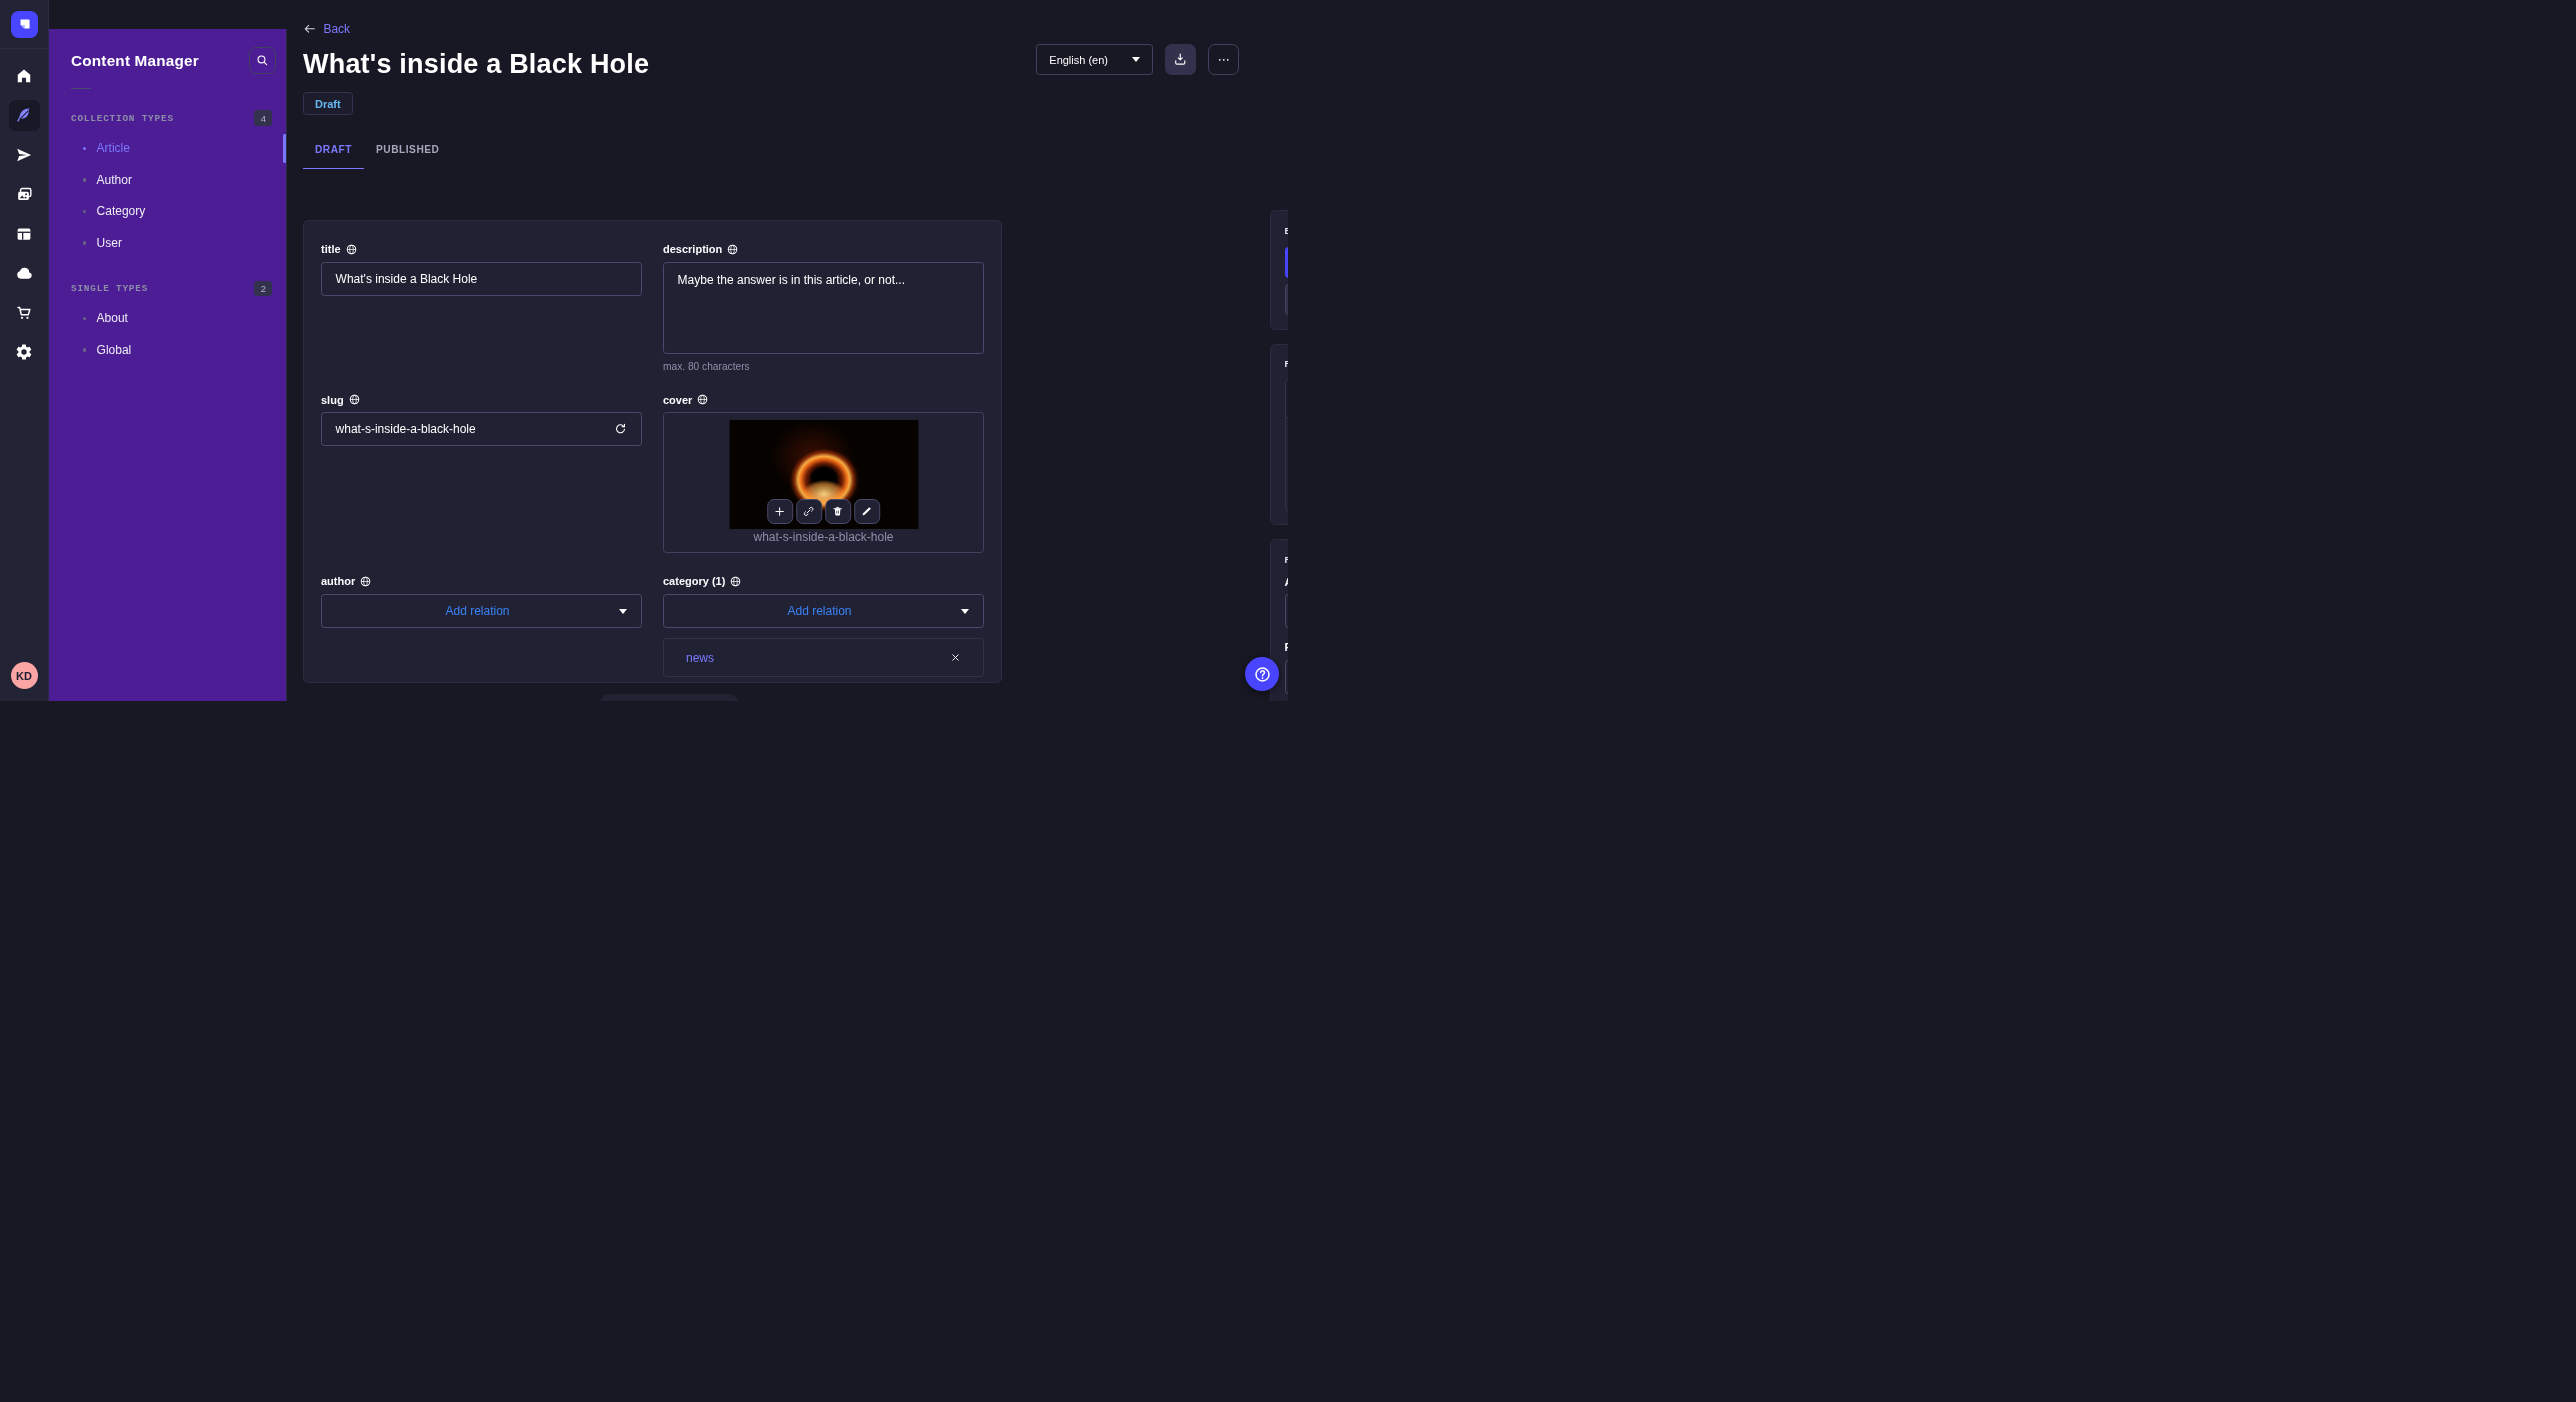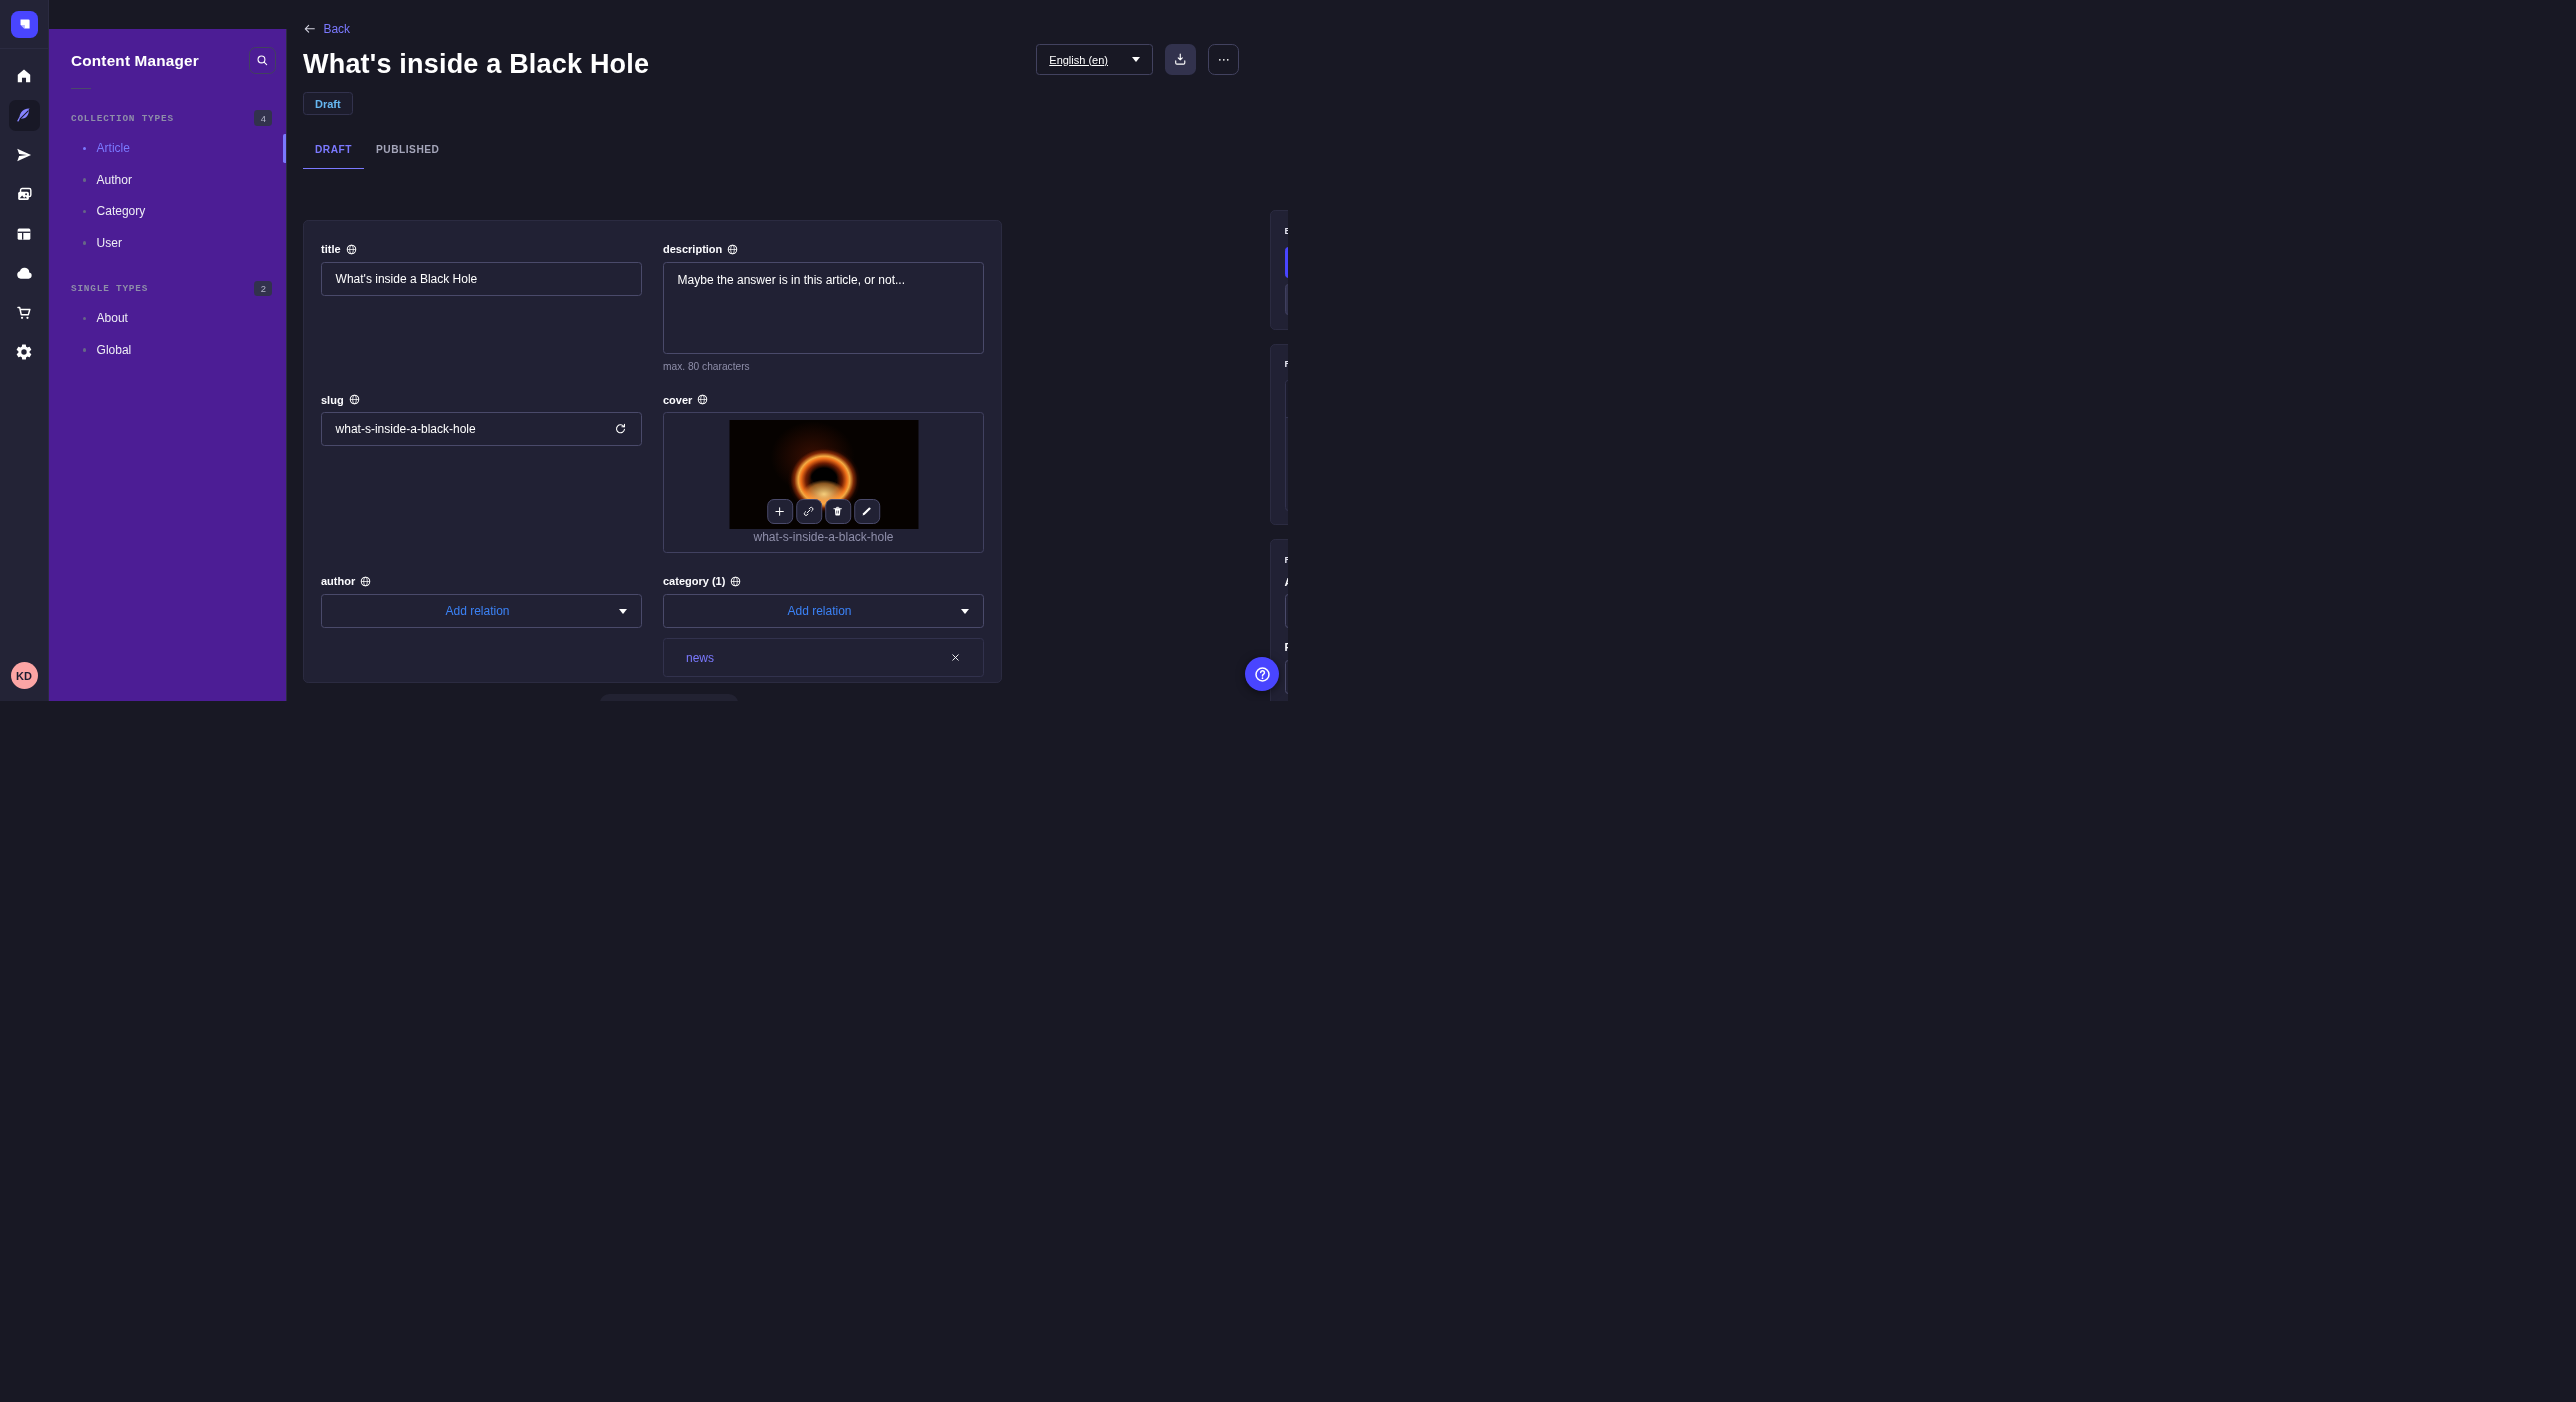--- a/index.html
+++ b/index.html
@@ -32,21 +32,21 @@
   .sn-item.active { color:#7b79ff; }
   .sn-item.active .bullet { background:#7b79ff; }
   .active-bar { position:absolute; right:0; top:0; width:2.6px; height:29px; margin-top:1.7px; background:#7b79ff; border-radius:1.7px 0 0 1.7px; }
 
   
   .main { position:absolute; left:255px; top:0; width:1033px; height:701px; }
   .back-row { position:absolute; left:48px; top:22px; display:flex; align-items:center; gap:6.8px; cursor:pointer; }
   .back-label { color:#7b79ff; font-size:12px; }
   .page-title { position:absolute; left:48px; top:49px; font-size:27px; font-weight:bold; letter-spacing:0.2px; }
   .status-badge { position:absolute; left:48px; top:92px; height:23px; padding:0 11px; border:0.9px solid #32324d; border-radius:3.4px; display:flex; align-items:center; color:#66b7f1; font-size:11px; font-weight:600; background:#1c1c2c; }
-  .header-controls { position:absolute; right:49px; top:44px; display:flex; align-items:center; gap:12px;text-decoration:underline; }
+  .header-controls { position:absolute; right:49px; top:44px; display:flex; align-items:center; gap:12px; }
   .locale-select { height:31px; border:0.9px solid #42425f; border-radius:3.4px; padding:0 12px; display:flex; align-items:center; gap:24px; font-size:11px; color:#fff; cursor:pointer; }
   .sq36 { width:31px; height:31px; border-radius:6.8px; display:flex; align-items:center; justify-content:center; cursor:pointer; }
   .dl-btn { background:#32324d; }
   .more-btn { border:0.9px solid #42425f; }
   .tabs { position:absolute; left:48px; top:141px; display:flex; }
   .tab { padding:0 12px; height:28px; font-size:10.2px; font-weight:bold; letter-spacing:0.5px; color:#a4a5b9; display:flex; align-items:flex-start; padding-top:2.6px; cursor:pointer; border-bottom:1.7px solid transparent; }
   .tab.active { color:#7b79ff; border-bottom:1.7px solid #7b79ff; }
 
   
   .form-card { position:absolute; left:48px; top:220px; width:699px; height:463px; background:#212134; border:0.9px solid #2b2b41; border-radius:5.1px; padding:22px 17px; }

